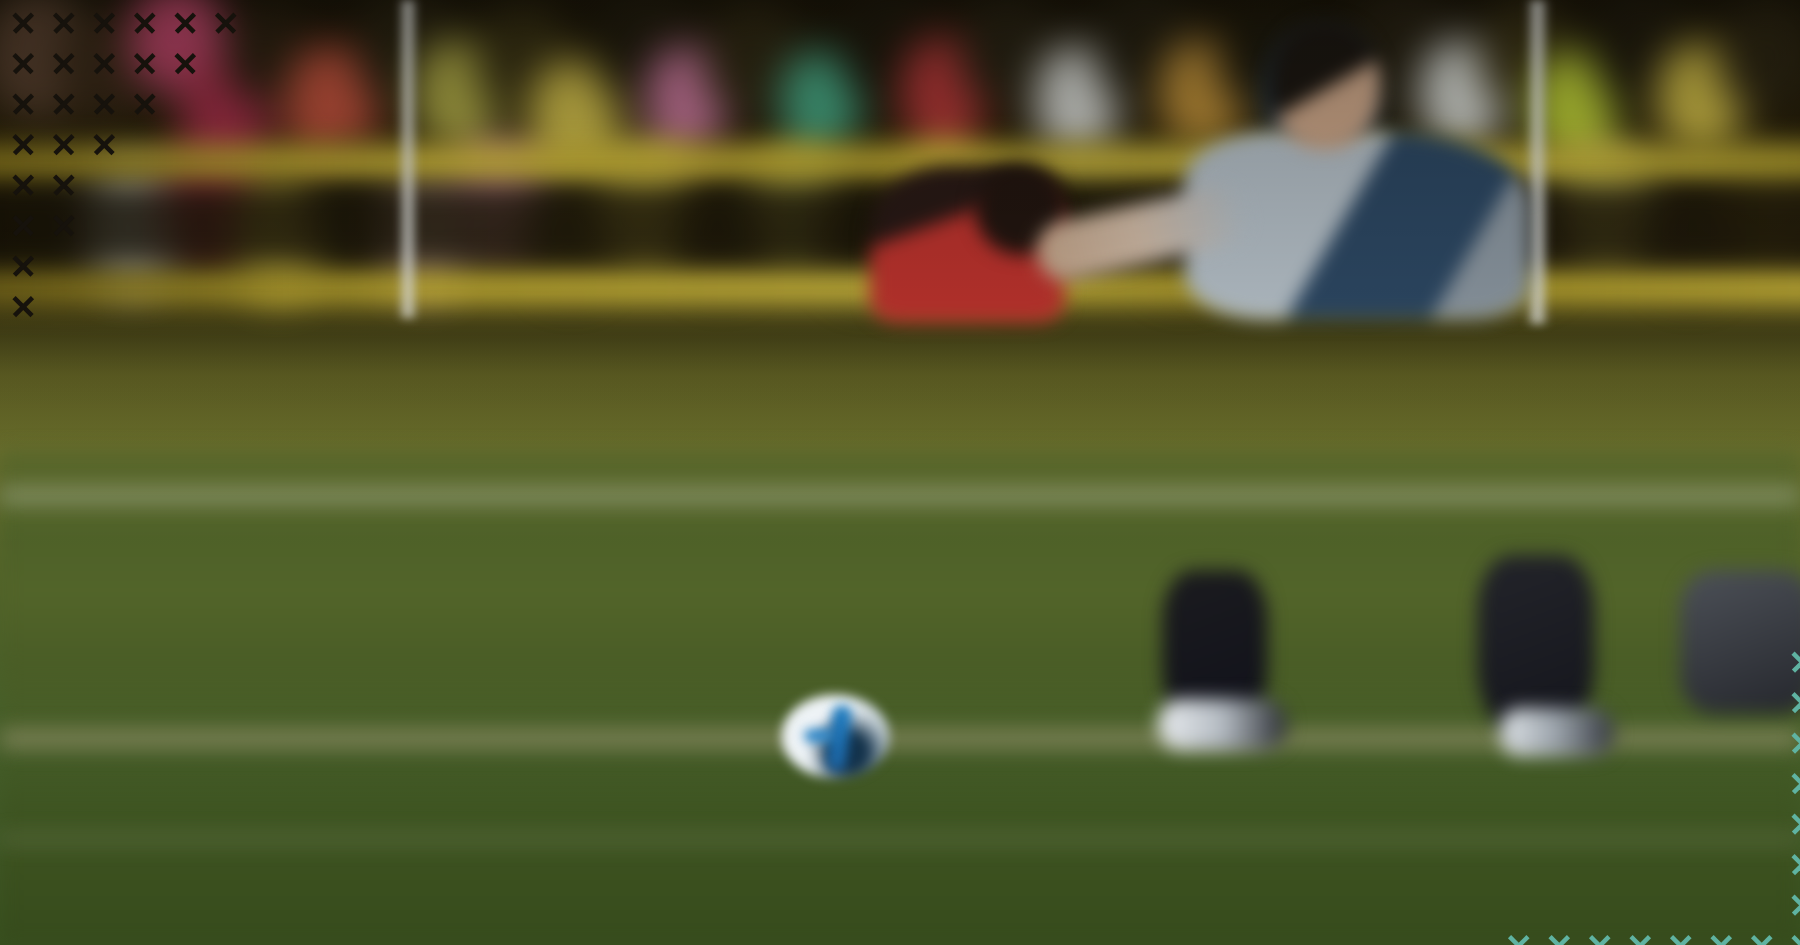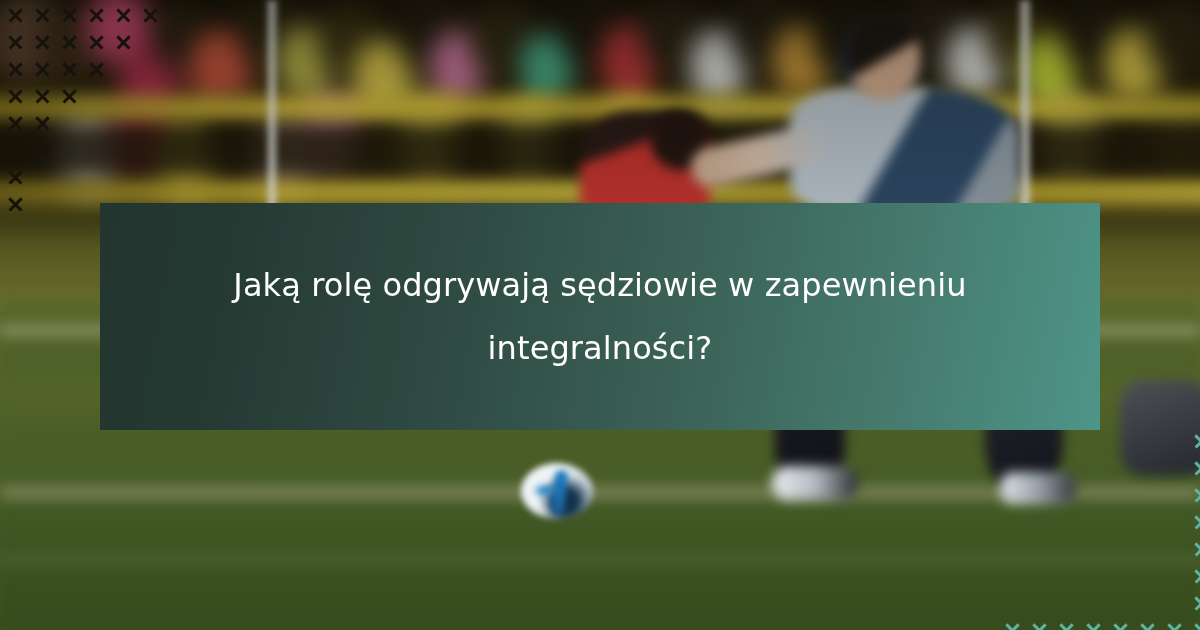--- a/index.html
+++ b/index.html
@@ -428,17 +428,14 @@
         <span class="xmark on" style="width: 27px; height: 27px;"></span>
         <span class="xmark on" style="width: 27px; height: 27px;"></span>
         <span class="xmark on" style="width: 27px; height: 27px;"></span>
         <span class="xmark on" style="width: 27px; height: 27px;"></span>
         <span class="xmark on" style="width: 27px; height: 27px;"></span>
         <span class="xmark on" style="width: 27px; height: 27px;"></span>
         <span class="xmark on" style="width: 27px; height: 27px;"></span>
       </div>
     </div>
 
-  <div class="overlay">
-    <h1 class="overlay-title">Jaką rolę odgrywają sędziowie w zapewnieniu integralności?</h1>
-  </div>
 
 </div>
 
 </body></html>

